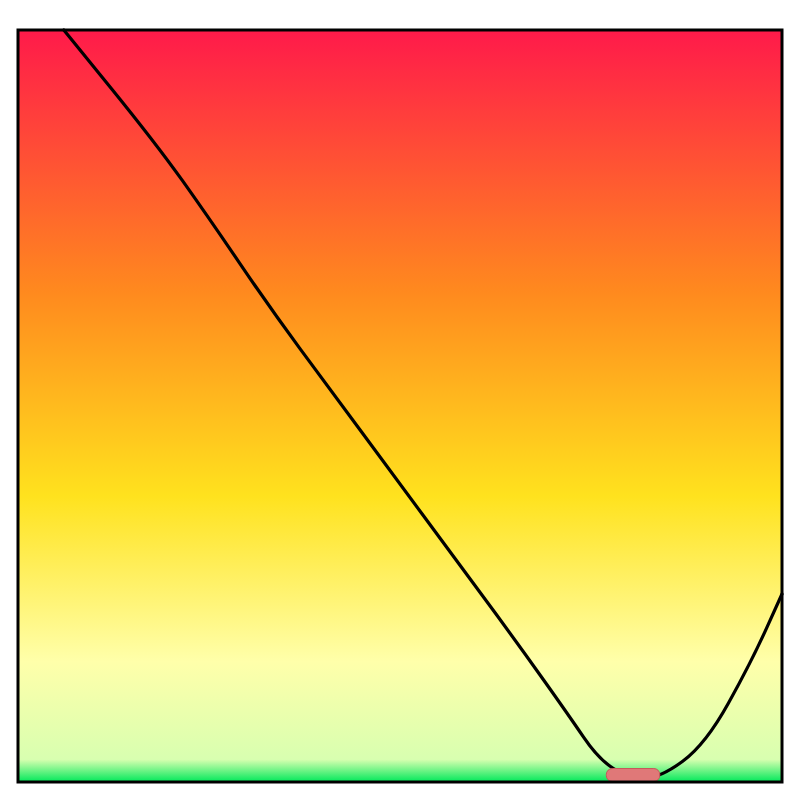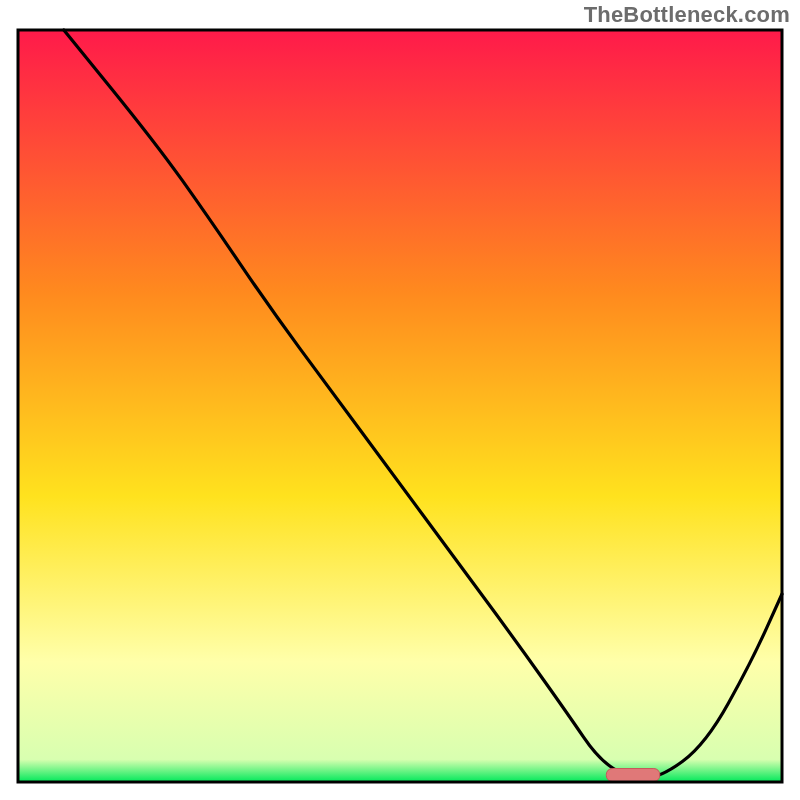--- a/index.html
+++ b/index.html
@@ -30,21 +30,20 @@
     left: 0;
     top: 0;
     width: 800px;
     height: 800px;
   }
 </style>
 </head>
 <body>
 
 <div class="container">
-  <div class="watermark">TheBottleneck.com</div>
 
   <svg class="chart" viewBox="0 0 800 800">
     <defs>
       <linearGradient id="bg-grad" x1="0" y1="0" x2="0" y2="1">
         <stop id="g0" offset="0.00%" stop-color="#ff1a4a"></stop>
         <stop id="g1" offset="35.00%" stop-color="#ff8a1e"></stop>
         <stop id="g2" offset="62.00%" stop-color="#ffe21e"></stop>
         <stop id="g3" offset="84.00%" stop-color="#ffffaa"></stop>
         <stop id="g4" offset="97.00%" stop-color="#d8ffb0"></stop>
         <stop id="g5" offset="100.00%" stop-color="#00e85a"></stop>

